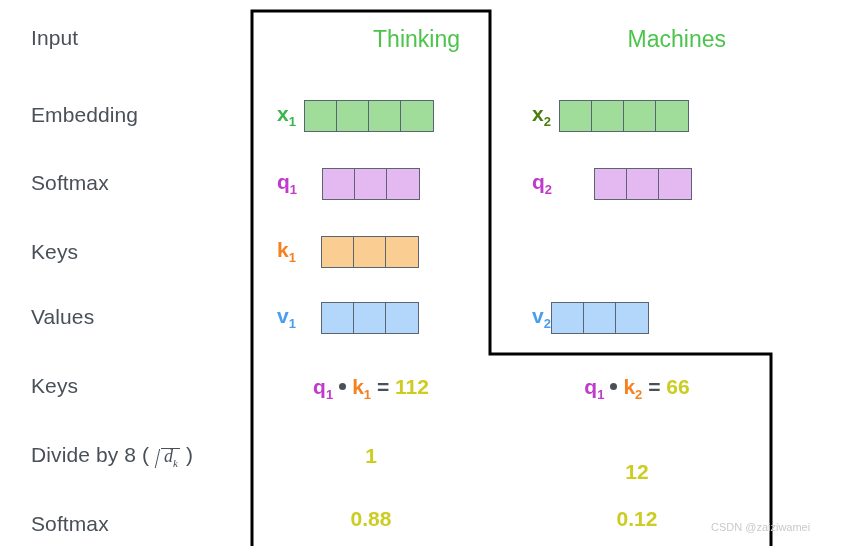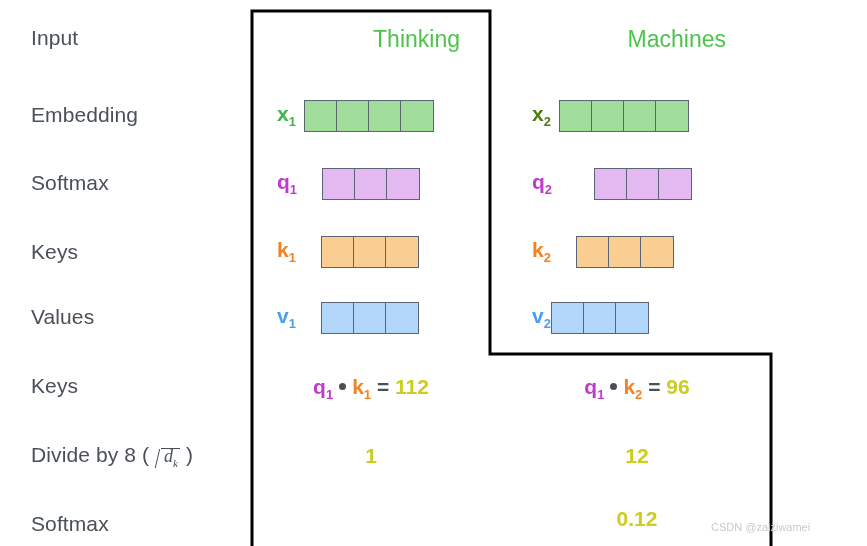--- a/index.html
+++ b/index.html
@@ -211,28 +211,20 @@
 
   <div class="vec" style="left:277px; top:236px">
     <span class="vec-name" style="color:#f58220; margin-right:25px">k<sub>1</sub></span>
     <span class="cells">
       <span class="cell" style="background:#facd93"></span>
       <span class="cell" style="background:#facd93"></span>
       <span class="cell" style="background:#facd93"></span>
     </span>
   </div>
 
-  <div class="vec" style="left:532px; top:236px">
-    <span class="vec-name" style="color:#f58220; margin-right:25px">k<sub>2</sub></span>
-    <span class="cells">
-      <span class="cell" style="background:#facd93"></span>
-      <span class="cell" style="background:#facd93"></span>
-      <span class="cell" style="background:#facd93"></span>
-    </span>
-  </div>
 
   <div class="vec" style="left:277px; top:302px">
     <span class="vec-name" style="color:#4a9ef0; margin-right:25px">v<sub>1</sub></span>
     <span class="cells">
       <span class="cell" style="background:#b3d7fb"></span>
       <span class="cell" style="background:#b3d7fb"></span>
       <span class="cell" style="background:#b3d7fb"></span>
     </span>
   </div>
 
@@ -247,23 +239,24 @@
 
   <div class="expr" style="left:282px; top:375px; width:178px">
     <span class="t-q"><span>q</span><sub>1</sub></span><span class="dot"></span><span class="t-k"><span>k</span><sub>1</sub></span>
     <span class="t-op">=</span>
     <span class="t-num">112</span>
   </div>
 
   <div class="expr" style="left:548px; top:375px; width:178px">
     <span class="t-q"><span>q</span><sub>1</sub></span><span class="dot"></span><span class="t-k"><span>k</span><sub>2</sub></span>
     <span class="t-op">=</span>
-    <span class="t-num">96</span>
+    <span class="t-num">66</span>
   </div>
 
   <div class="expr t-num" style="left:282px; top:444px; width:178px">1</div>
-  <div class="expr t-num" style="left:548px; top:444px; width:178px">12</div>
-
+  <div class="expr t-num" style="left:548px; top:460px; width:178px">12</div>
+
+  <div class="expr t-num" style="left:282px; top:507px; width:178px">0.88</div>
   <div class="expr t-num" style="left:548px; top:507px; width:178px">0.12</div>
 
   <div class="watermark" style="left:711px; top:521px">CSDN @zaiziwamei</div>
 
 </div>
 
 </body></html>

